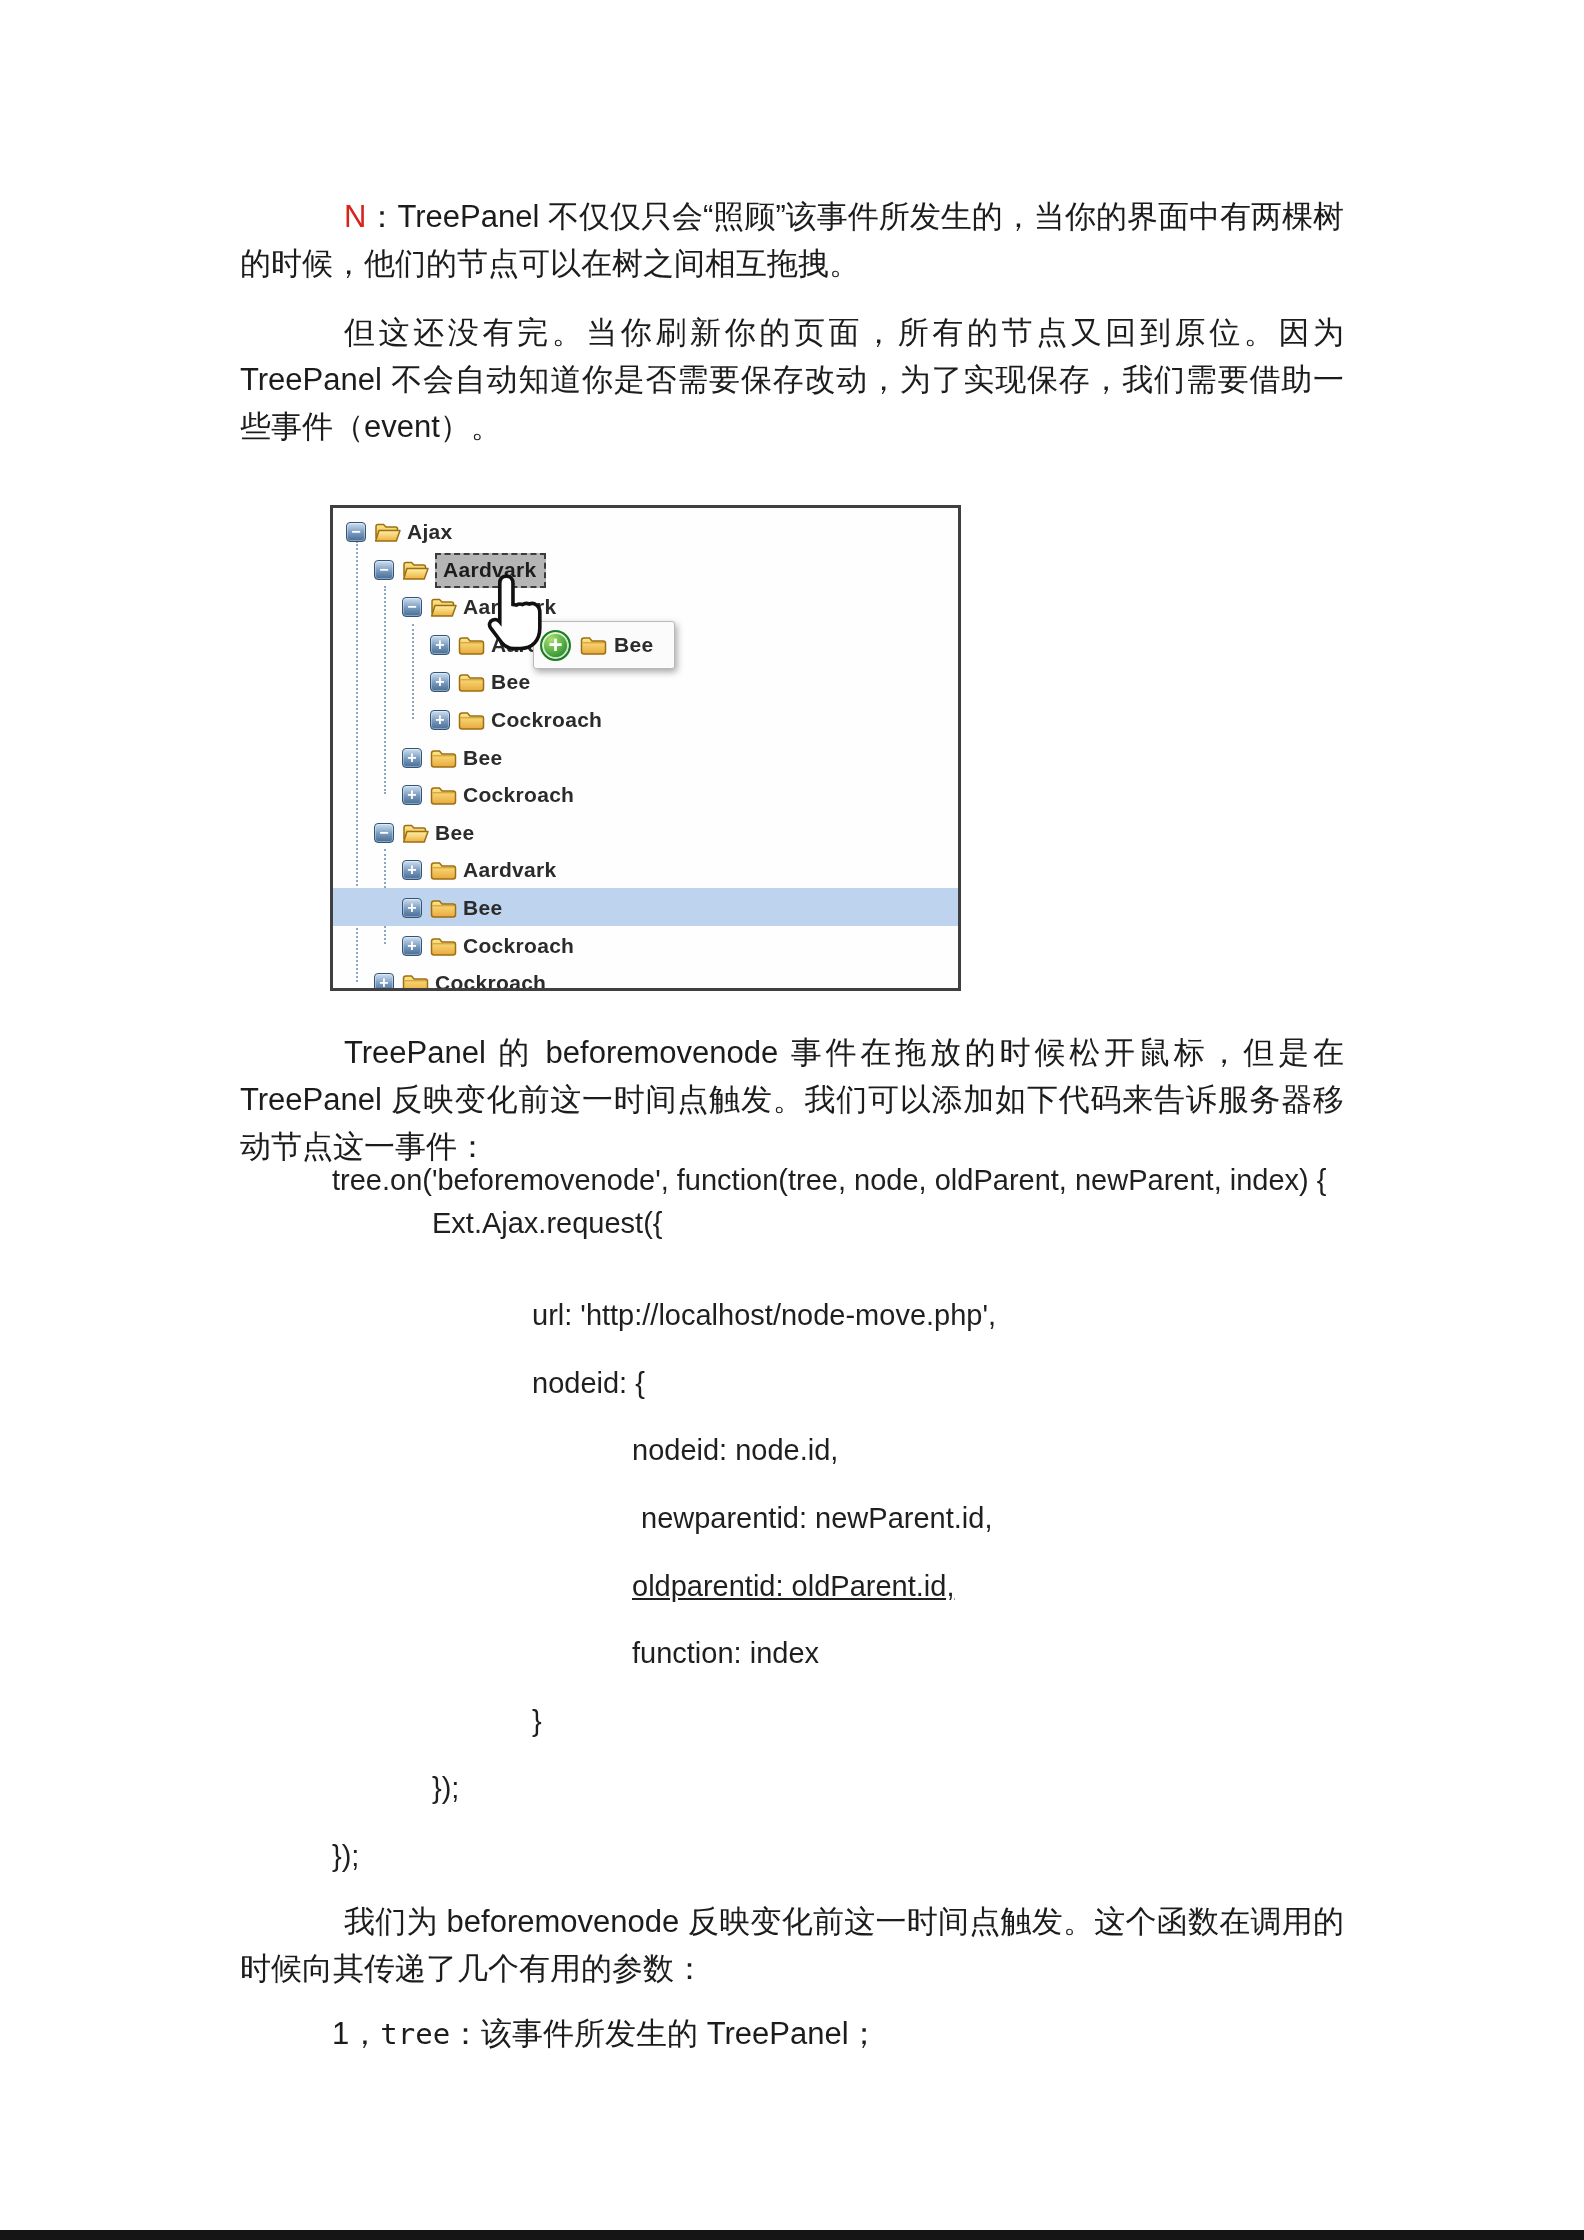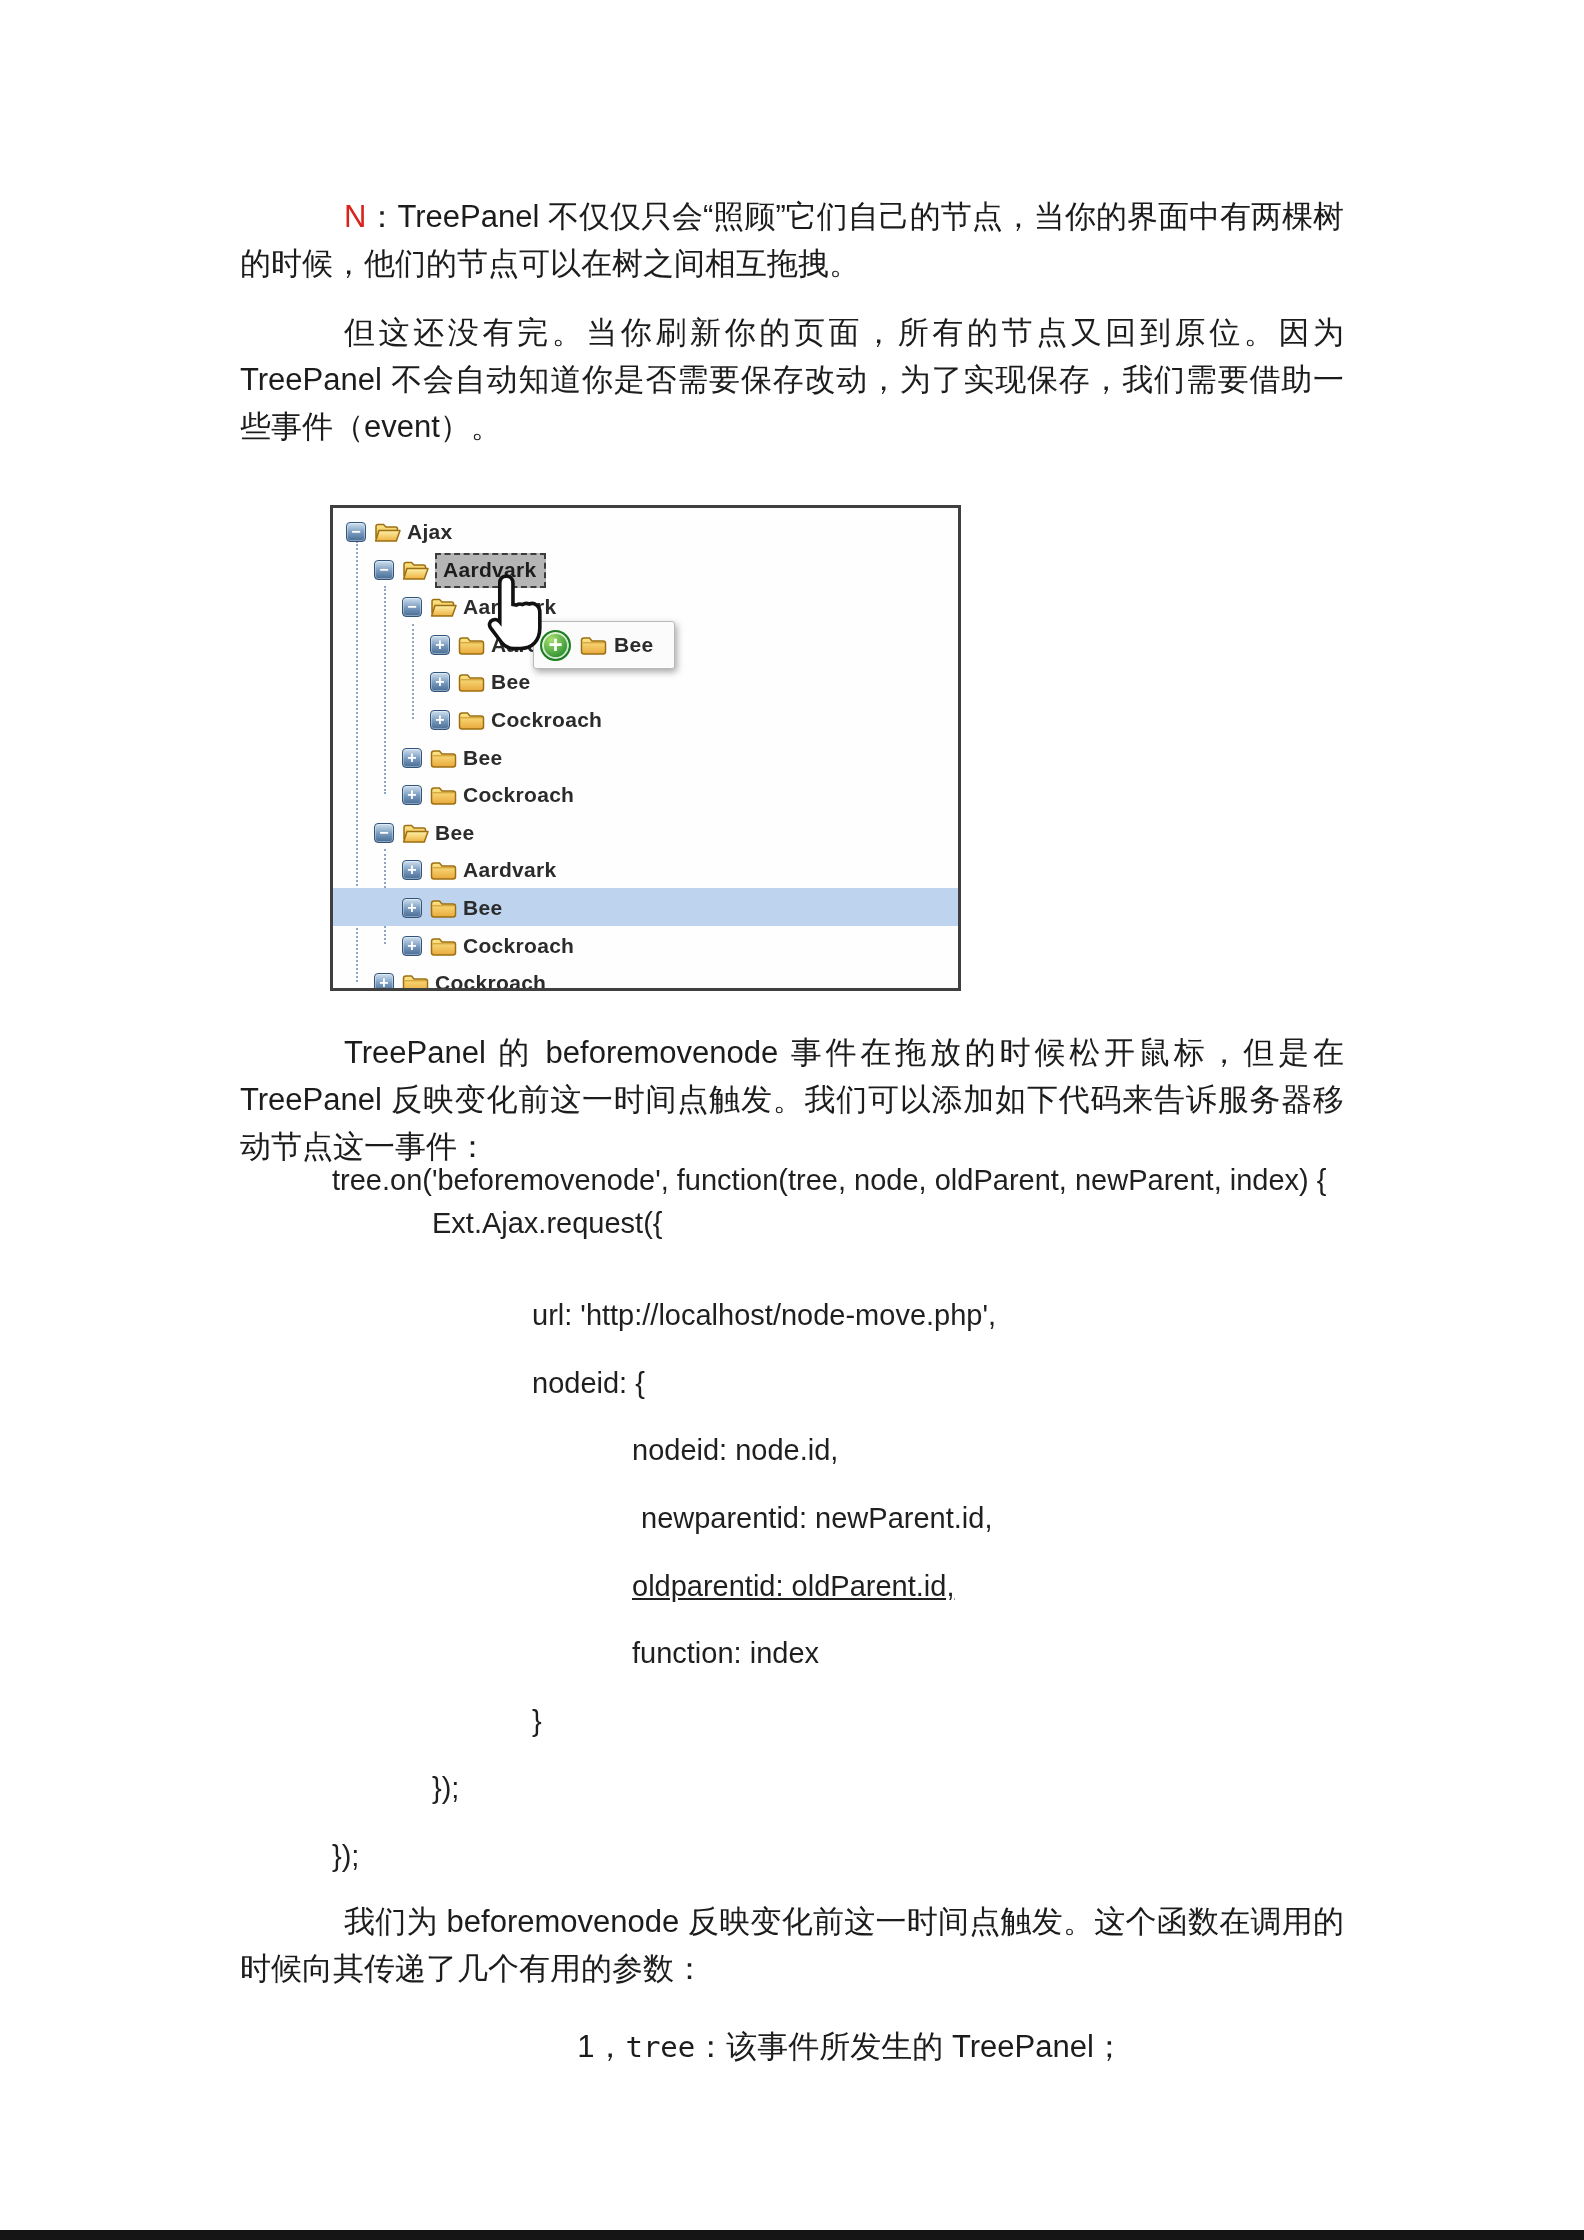--- a/index.html
+++ b/index.html
@@ -9,22 +9,22 @@
     color:#1c1c1c;overflow:hidden;
   }
   
   .para{
     position:absolute;left:240px;width:1104px;
     font-size:31px;line-height:47px;text-align:justify;
     text-indent:104px;margin:0;color:#1c1c1c;
   }
   .red{color:#d9231d;}
   .list-line{
-    position:absolute;left:240px;width:1104px;margin:13px;
-    font-size:31px;line-height:40px;text-indent:92px;color:#1c1c1c;text-align:center;
+    position:absolute;left:240px;width:1104px;margin:0;
+    font-size:31px;line-height:40px;text-indent:92px;color:#1c1c1c;
   }
   .seg-mono{font-family:"DejaVu Sans Mono","Liberation Mono",monospace;font-size:29px;}
   .code-line{
     position:absolute;font-size:29px;line-height:34px;white-space:pre;color:#1f1f1f;
     font-family:"Liberation Sans","DejaVu Sans",sans-serif;
   }
   
   #tree-frame{
     position:absolute;left:330px;top:505px;width:631px;height:486px;
     background:#fefefe;border:3px solid #3f3f3f;box-sizing:border-box;
@@ -80,21 +80,21 @@
       <stop offset="0" stop-color="#fde98c"></stop>
         <stop offset="1" stop-color="#e9a93d"></stop>
     </linearGradient>
     <linearGradient id="foldg2" x1="0" y1="0" x2="0" y2="1">
       <stop offset="0" stop-color="#fdf0a8"></stop>
         <stop offset="1" stop-color="#edb23f"></stop>
     </linearGradient>
   </defs>
 </svg>
 
-<p class="para" style="top:193px"><span class="red">N</span><span>：</span><span>TreePanel 不仅仅只会“照顾”它们自己的节点，当你的界面中有两棵树的时候，他们的节点可以在树之间相互拖拽。</span></p>
+<p class="para" style="top:193px"><span class="red">N</span><span>：</span><span>TreePanel 不仅仅只会“照顾”该事件所发生的，当你的界面中有两棵树的时候，他们的节点可以在树之间相互拖拽。</span></p>
 
 <p class="para" style="top:309px"><span>但这还没有完。当你刷新你的页面，所有的节点又回到原位。因为 TreePanel 不会自动知道你是否需要保存改动，为了实现保存，我们需要借助一些事件（event）。</span></p>
 
 <div id="tree-frame">
 
 <div class="trunk" style="left: 23px; top: 33px; height: 441px;"></div>
     <div class="trunk" style="left: 51px; top: 78px; height: 208px;"></div>
     <div class="trunk" style="left: 79px; top: 116px; height: 95px;"></div>
     <div class="trunk" style="left: 51px; top: 341px; height: 95px;"></div>
     <div class="selbar" style="top: 380px; background: rgb(189, 211, 238);"></div>

